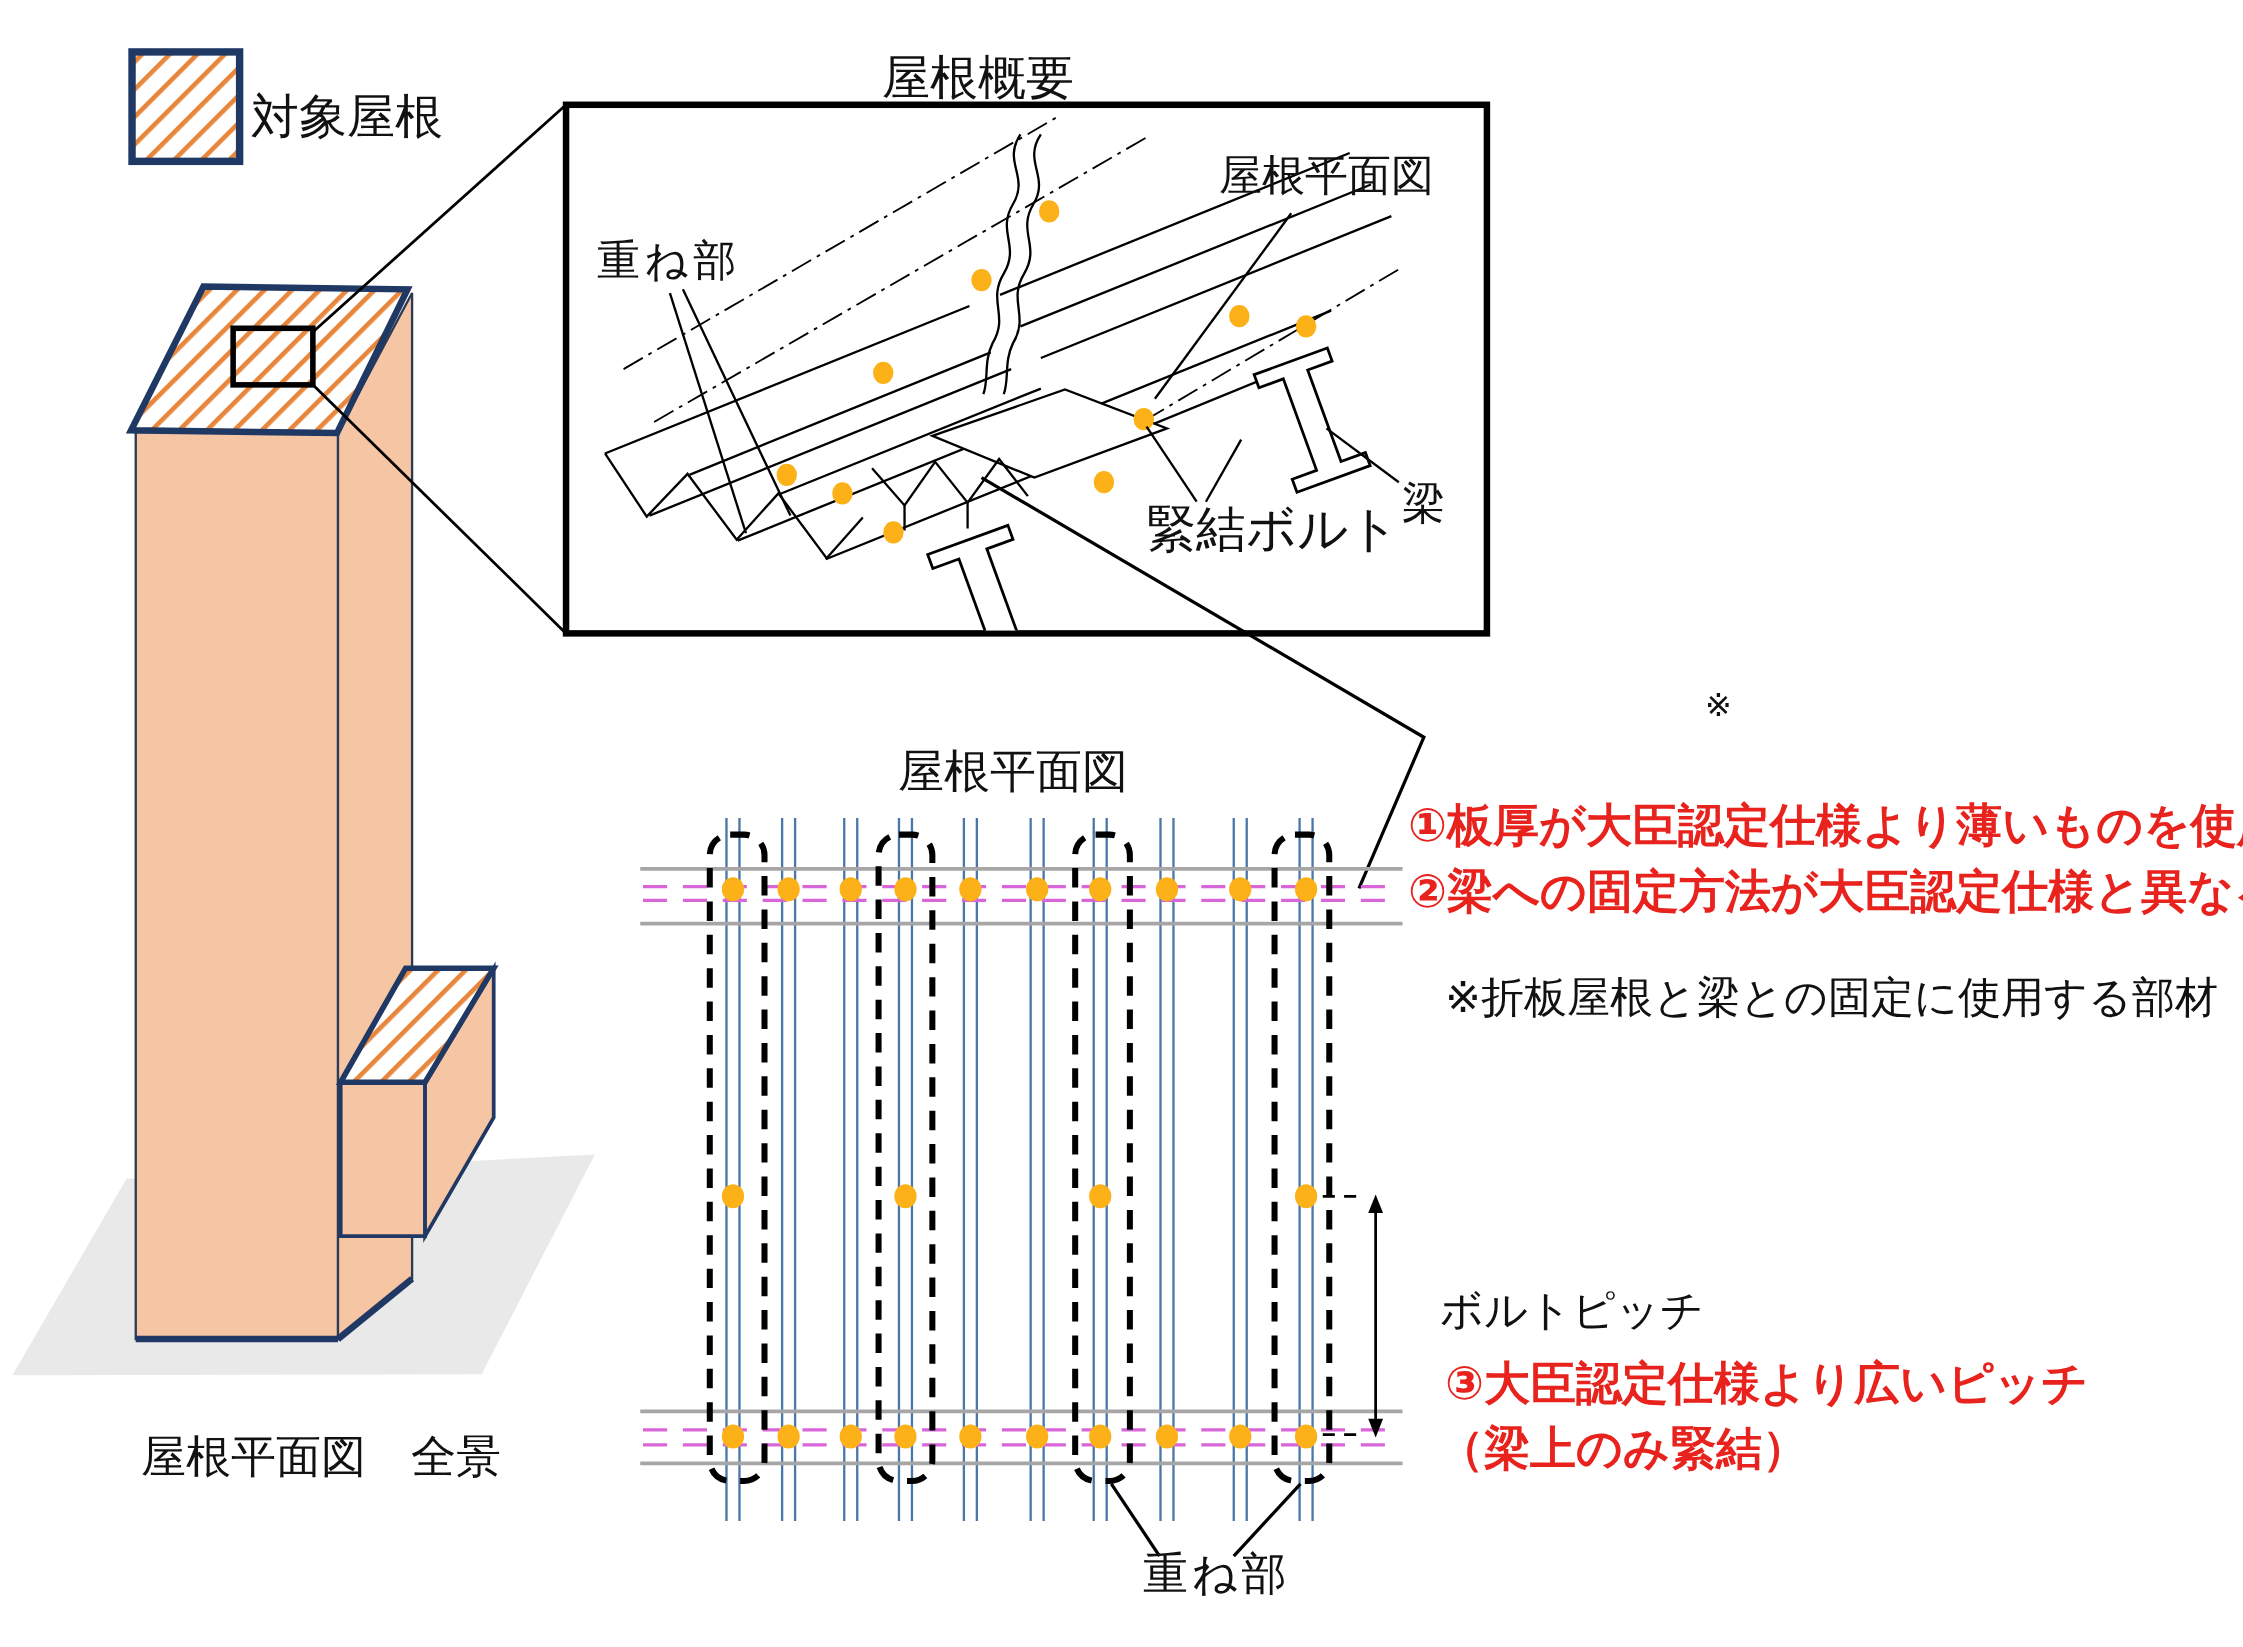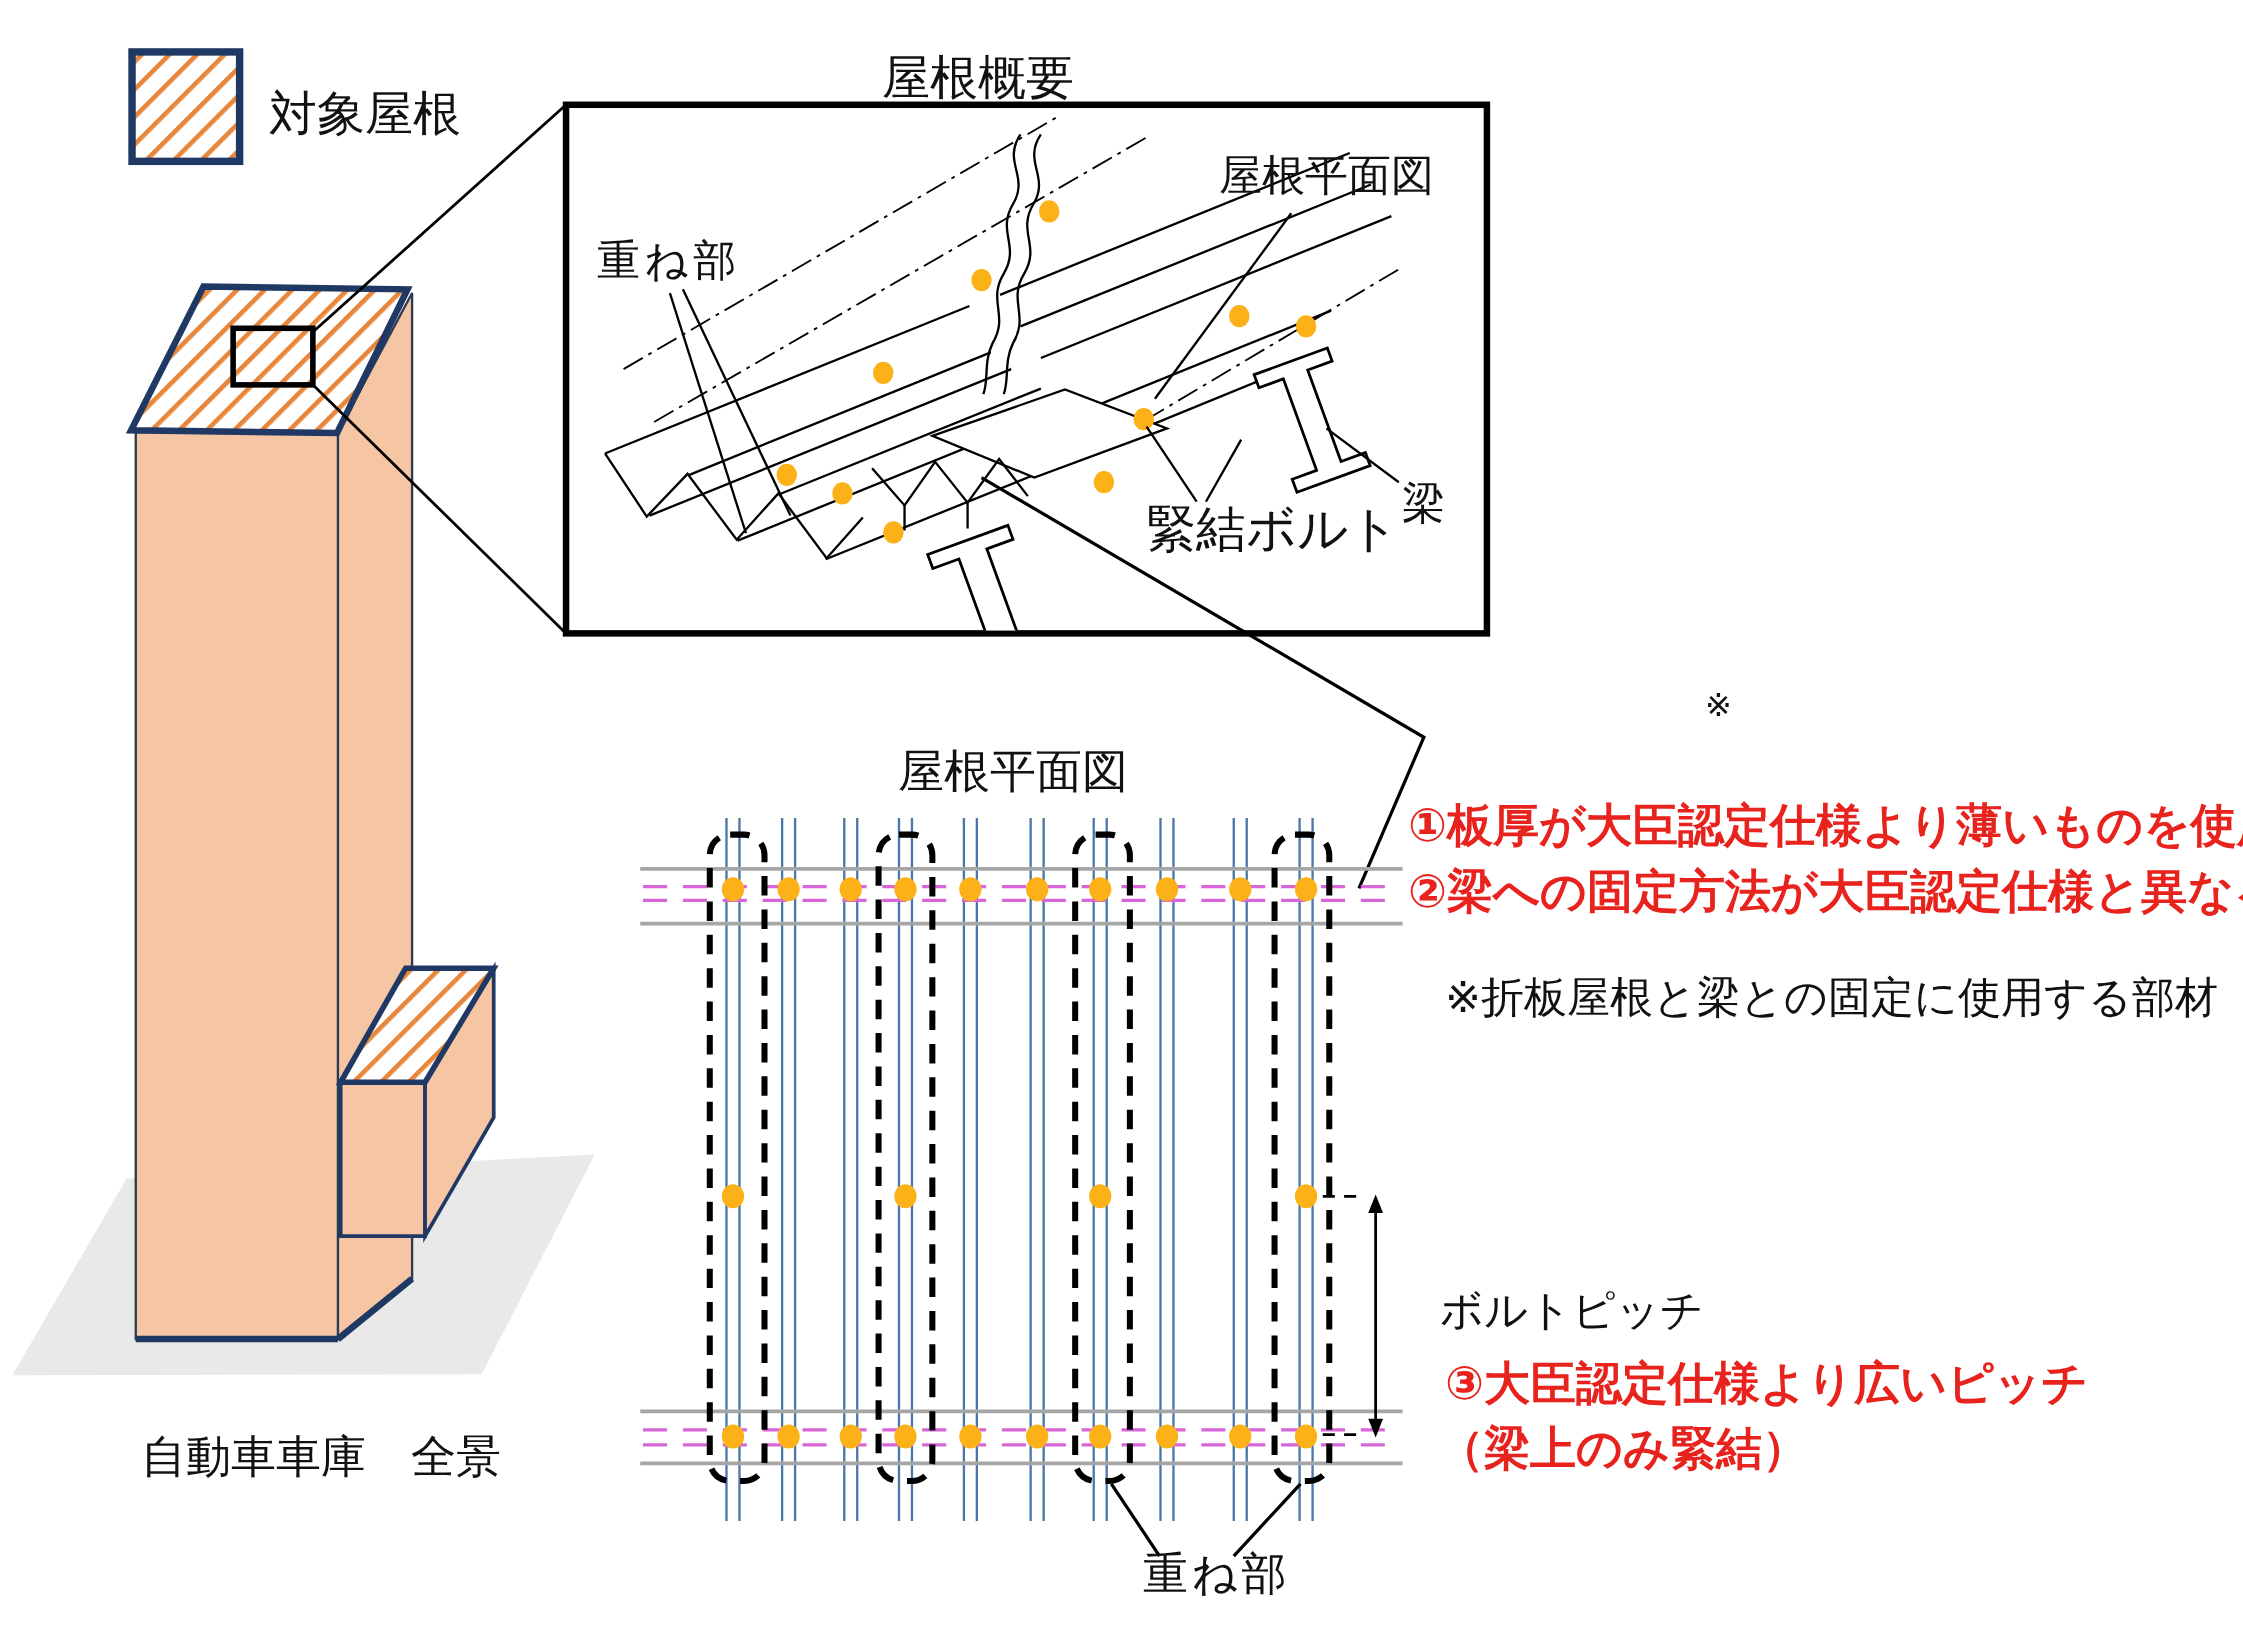--- a/index.html
+++ b/index.html
@@ -202,36 +202,36 @@
       <polygon points="1483,1550 1475,1530 1491,1530" fill="#000000" stroke="none"></polygon>
     </g>
 
     <g stroke="#000000" stroke-width="3.5">
       <line x1="1250" y1="1678" x2="1198" y2="1600"></line>
       <line x1="1330" y1="1678" x2="1402" y2="1600"></line>
     </g>
   </g>
 </svg>
 
-<div class="lbl" style="left:269px;top:91px;font-size:48px;font-family:Liberation Mono, monospace;">対象屋根</div>
+<div class="lbl" style="left:251px;top:91px;font-size:48px;">対象屋根</div>
 
 <div class="lbl" style="left:882px;top:52px;font-size:48px;">屋根概要</div>
 <div class="lbl" style="left:597px;top:237px;font-size:43px;letter-spacing:4.6px;">重ね部</div>
 <div class="lbl" style="left:1219px;top:152px;font-size:43px;">屋根平面図</div>
 <div class="lbl" style="left:1146px;top:502px;font-size:50px;">緊結ボルト</div>
 <div class="lbl" style="left:1402px;top:480px;font-size:43px;">梁</div>
 
 <div class="lbl sup" style="left:1705px;top:688px;">※</div>
 
 <div class="lbl red" style="left:1408px;top:800px;font-size:46px;">①板厚が大臣認定仕様より薄いものを使用</div>
 <div class="lbl red" style="left:1408px;top:866px;font-size:46px;">②梁への固定方法が大臣認定仕様と異なる</div>
 <div class="lbl" style="left:1445px;top:974px;font-size:43px;">※折板屋根と梁との固定に使用する部材</div>
 
 <div class="lbl" style="left:898px;top:746px;font-size:46px;">屋根平面図</div>
 <div class="lbl" style="left:1440px;top:1287px;font-size:43px;">ボルトピッチ</div>
 <div class="lbl red" style="left:1438px;top:1423px;font-size:46px;">（梁上のみ緊結）</div>
 <div class="lbl red" style="left:1445px;top:1358px;font-size:46px;">③大臣認定仕様より広いピッチ</div>
 <div class="lbl" style="left:1143px;top:1549px;font-size:45px;letter-spacing:3.7px;">重ね部</div>
 
-<div class="lbl" style="left:141px;top:1432px;font-size:45px;">自動車車庫　全景</div>
+<div class="lbl" style="left:141px;top:1432px;font-size:45px;">屋根平面図　全景</div>
 
 </div>
 
 
 </body></html>

